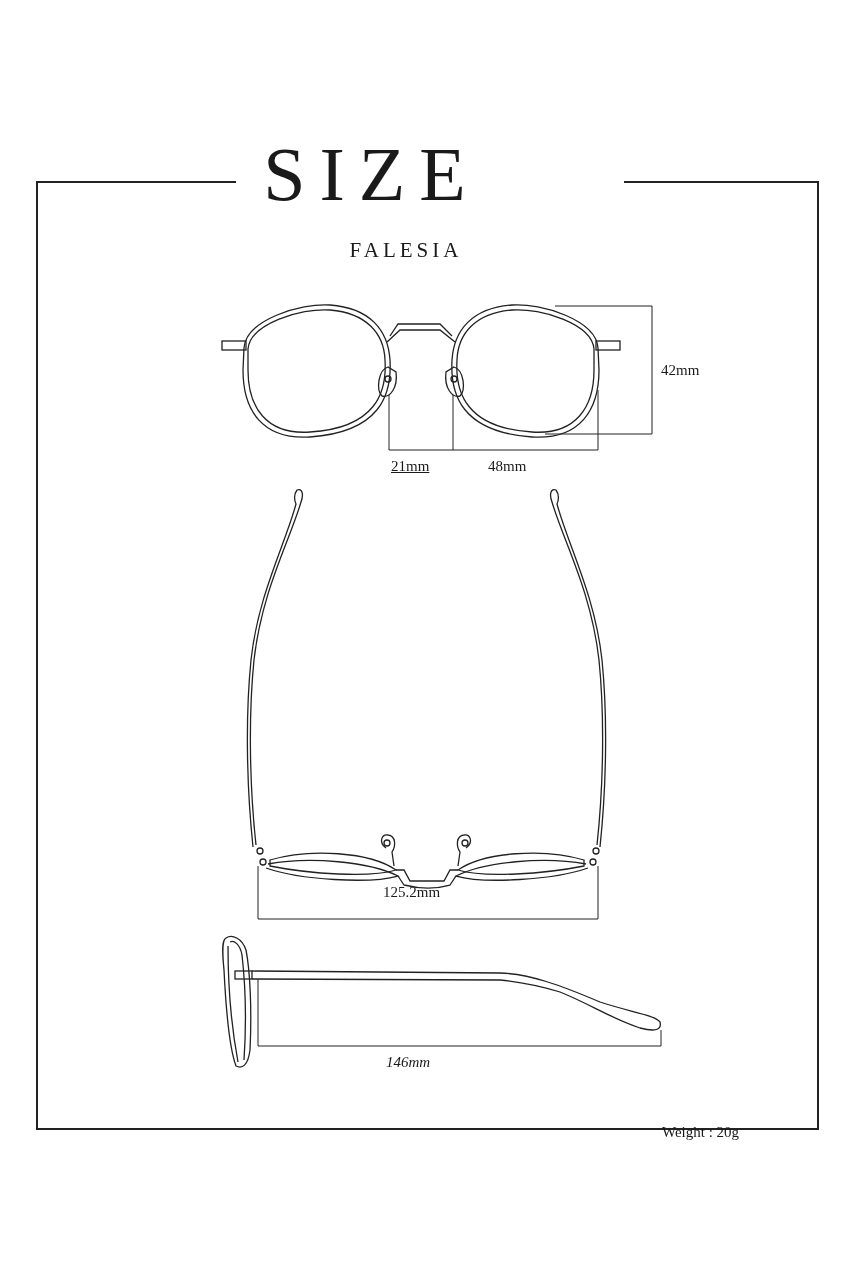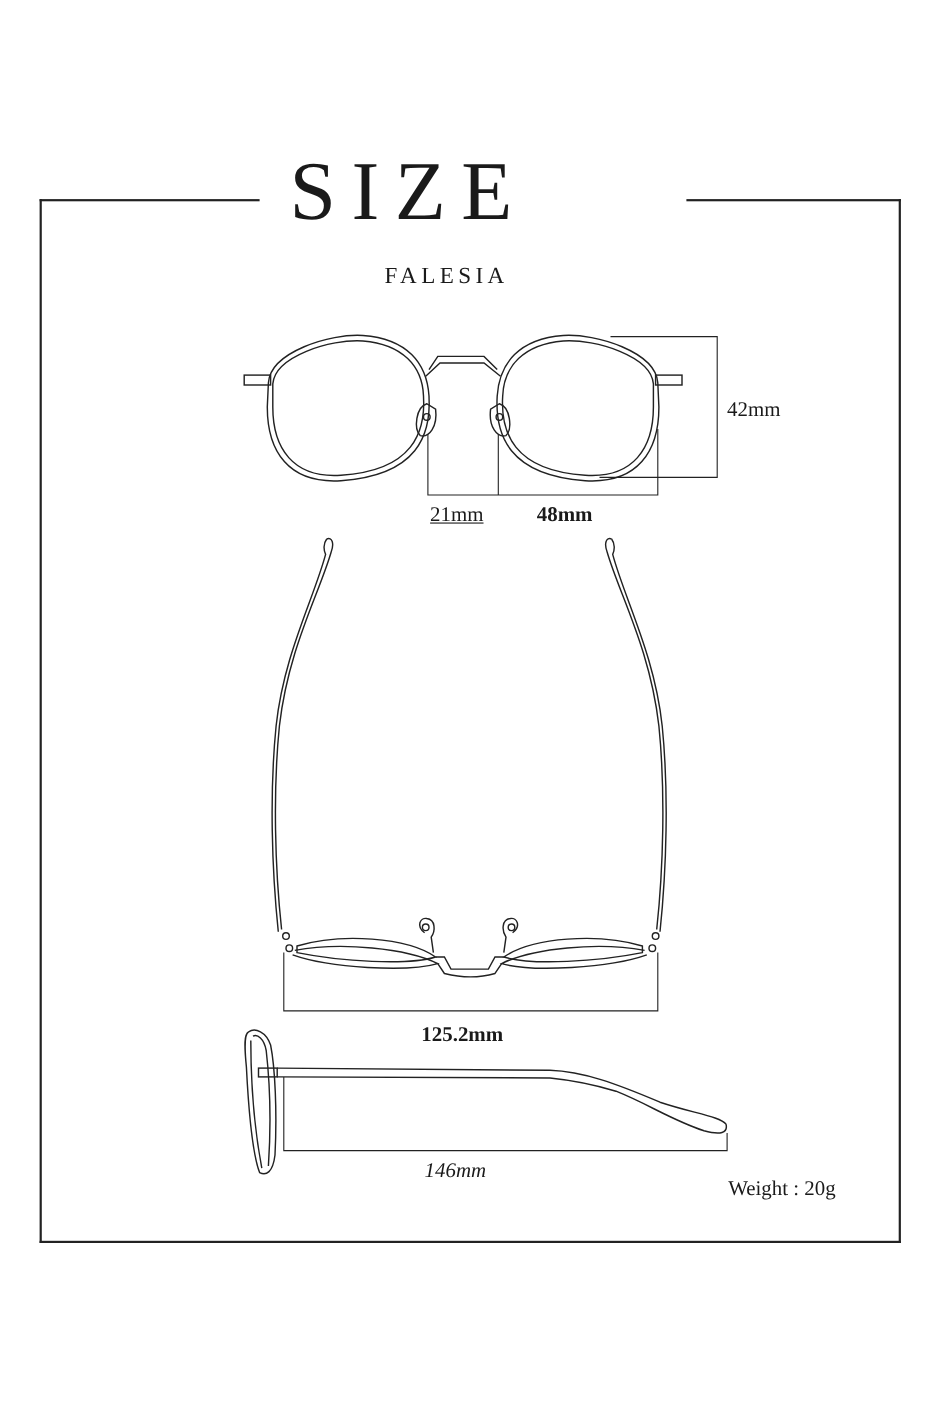--- a/index.html
+++ b/index.html
@@ -3,21 +3,21 @@
 <meta charset="utf-8">
 <style>
   html, body { margin: 0; padding: 0; background: #ffffff; }
   body { width: 853px; height: 1280px; position: relative; overflow: hidden;
          font-family: "Liberation Serif", "DejaVu Serif", serif; color: #1a1a1a; }
   .frame-line { position: absolute; background: #222; }
   .title { position: absolute; left: 0; width: 729px; top: 136px; text-align: center;
            font-size: 76px; letter-spacing: 14px; font-weight: normal; line-height: 1; padding-left: 14px; box-sizing: border-box; }
   .model { position: absolute; left: 0; width: 808px; top: 240px; text-align: center;
            font-size: 21px; letter-spacing: 4px; line-height: 1; padding-left: 4px; box-sizing: border-box; }
-  .dim { position: absolute; font-size: 19px; line-height: 1; white-space: nowrap; }
+  .dim { position: absolute; font-size: 15px; line-height: 1; white-space: nowrap; }
   svg.art { position: absolute; left: 0; top: 0; width: 853px; height: 1280px; }
 </style>
 </head>
 <body>
 
 <div class="frame-line" style="left:36px; top:181px; width:200px; height:2px;"></div>
 <div class="frame-line" style="left:624px; top:181px; width:195px; height:2px;"></div>
 <div class="frame-line" style="left:36px; top:181px; width:2px; height:949px;"></div>
 <div class="frame-line" style="left:817px; top:181px; width:2px; height:949px;"></div>
 <div class="frame-line" style="left:36px; top:1128px; width:783px; height:2px;"></div>
@@ -91,16 +91,16 @@
     <rect x="235" y="971" width="17" height="8"></rect>
     <path d="M252 971 L500 973 C530 974, 560 985, 600 1002 C630 1012, 655 1015, 660 1022 C662 1030, 655 1032, 640 1028 C610 1018, 590 1004, 560 992 C530 983, 510 981, 500 980 L252 979"></path>
   </g>
   <g stroke-width="1">
     <path d="M258 979 L258 1046 L661 1046 L661 1030"></path>
   </g>
 </svg>
 
 <div class="dim" style="left:661px; top:363px;">42mm</div>
 <div class="dim" style="left:391px; top:459px;text-decoration:underline;">21mm</div>
-<div class="dim" style="left:488px; top:459px;font-weight:bold;">48mm</div>
-<div class="dim" style="left:383px; top:931px;font-weight:bold;">125.2mm</div>
+<div class="dim" style="left:488px; top:459px;">48mm</div>
+<div class="dim" style="left:383px; top:885px;">125.2mm</div>
 <div class="dim" style="left:386px; top:1055px;font-style:italic;">146mm</div>
-<div class="dim" style="left:662px; top:1071px;">Weight : 20g</div>
+<div class="dim" style="left:662px; top:1125px;">Weight : 20g</div>
 
 </body></html>

